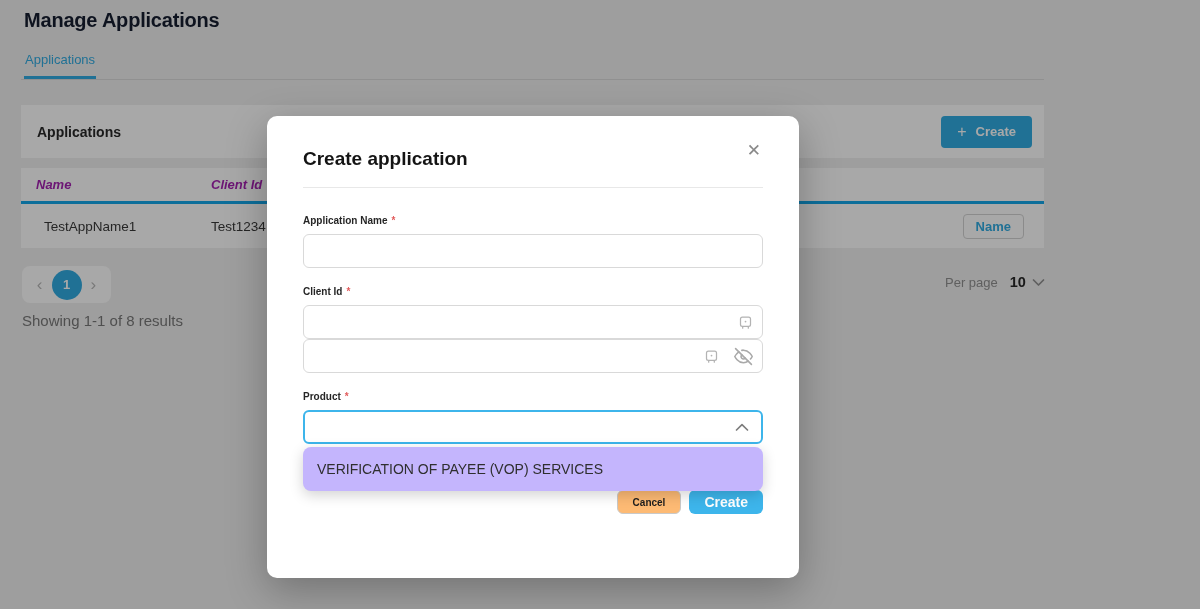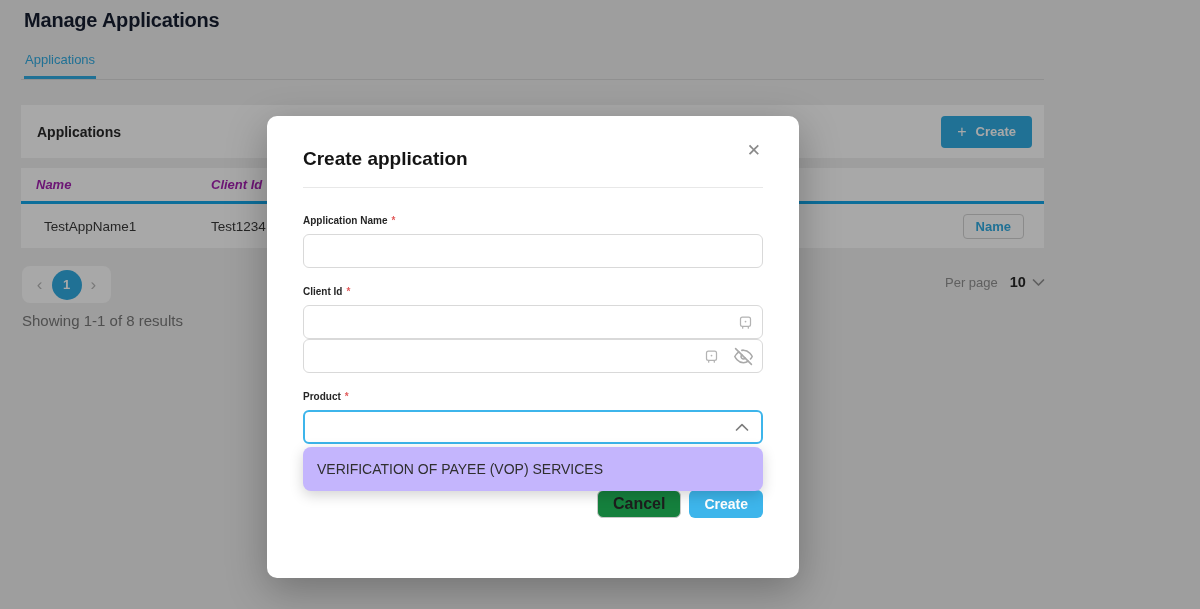--- a/index.html
+++ b/index.html
@@ -152,22 +152,22 @@
   }
   .dd-option {
     height: 44px; display: flex; align-items: center;
     padding-left: 14px; font-size: 14px; color: #2f2f2f;
     cursor: pointer;
   }
   .modal-footer {
     margin-top: 46px; display: flex; justify-content: flex-end; gap: 8px;
   }
   .btn-cancel {
-    background: #15803d; border: 1px solid #c9c9c9; border-radius: 6px;
-    font-size: 16px; font-weight: 700; color: #1d1d1d;
+    background: #fdba74; border: 1px solid #c9c9c9; border-radius: 6px;
+    font-size: 10px; font-weight: 700; color: #1d1d1d;
     padding: 4px 15px; font-family: inherit; cursor: pointer;
   }
   .btn-create {
     background: var(--modal-blue); border: none; border-radius: 6px;
     font-size: 14px; font-weight: 700; color: #fff;
     padding: 4px 15px; font-family: inherit; cursor: pointer;
   }
 </style>
 </head>
 <body>

